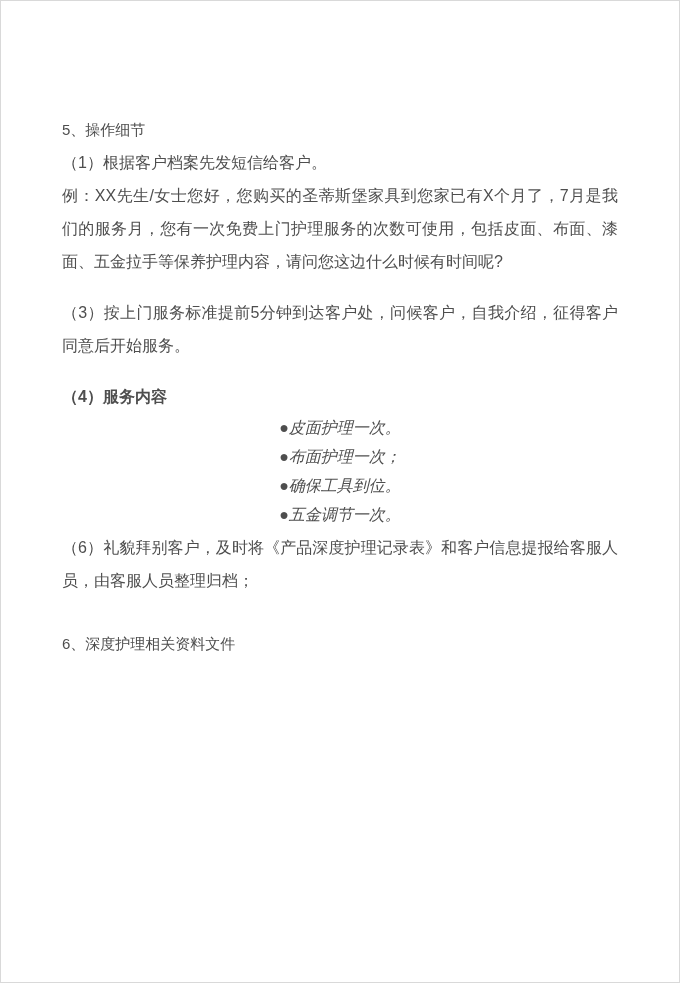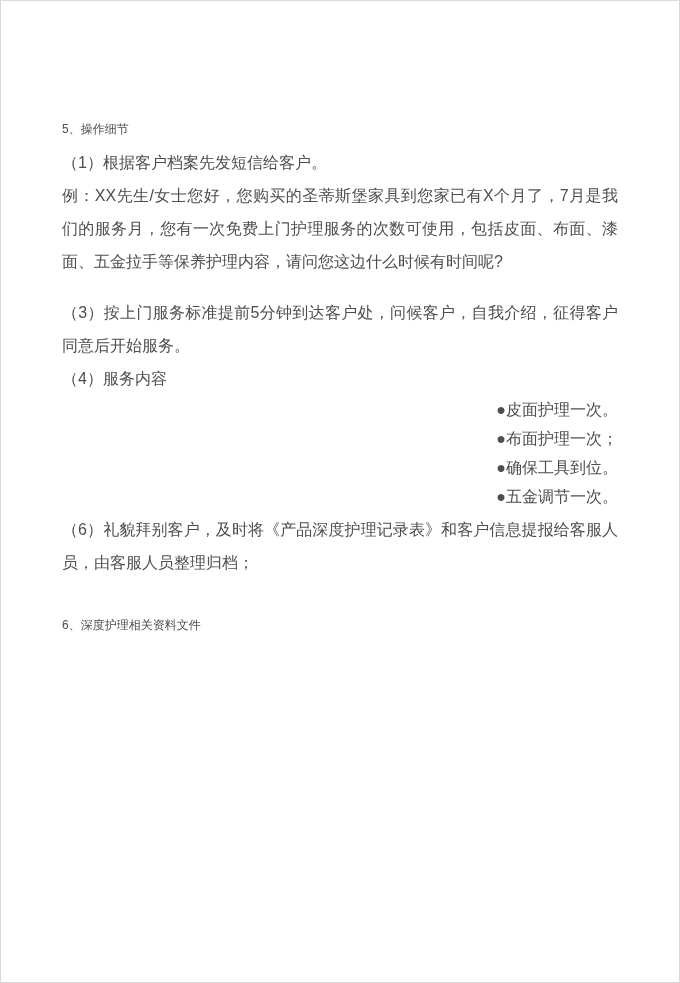--- a/index.html
+++ b/index.html
@@ -20,37 +20,38 @@
     line-height: 33px;
     color: #4e4e4e;
     overflow: hidden;
   }
   .para {
     margin: 0;
     text-align: justify;
   }
   .heading {
     margin: 0;
-    font-size: 12px;
+    font-size: 15px;
     font-weight: normal;
     text-align: left;
   }
   .gap-18 { margin-top: 18px; }
   .gap-16 { margin-top: 30px; }
   .gap-15 { margin-top: 15px; }
   .gap-14 { margin-top: 2px; }
-  .gap-8  { margin-top: 0; }
+  .gap-8  { margin-top: 18px; font-weight: bold; }
   .bullet-list {
     margin: 0;
     padding: 0;
     list-style: none;
   }
   .bullet-list .bullet-item {
     line-height: 29px;
-    text-align: right;
+    text-align: center;
+    font-style: italic;
   }
 </style>
 </head>
 <body>
 
 <div class="page">
 
   <h2 class="heading">5、操作细节</h2>
 
   <p class="para">（1）根据客户档案先发短信给客户。</p>

